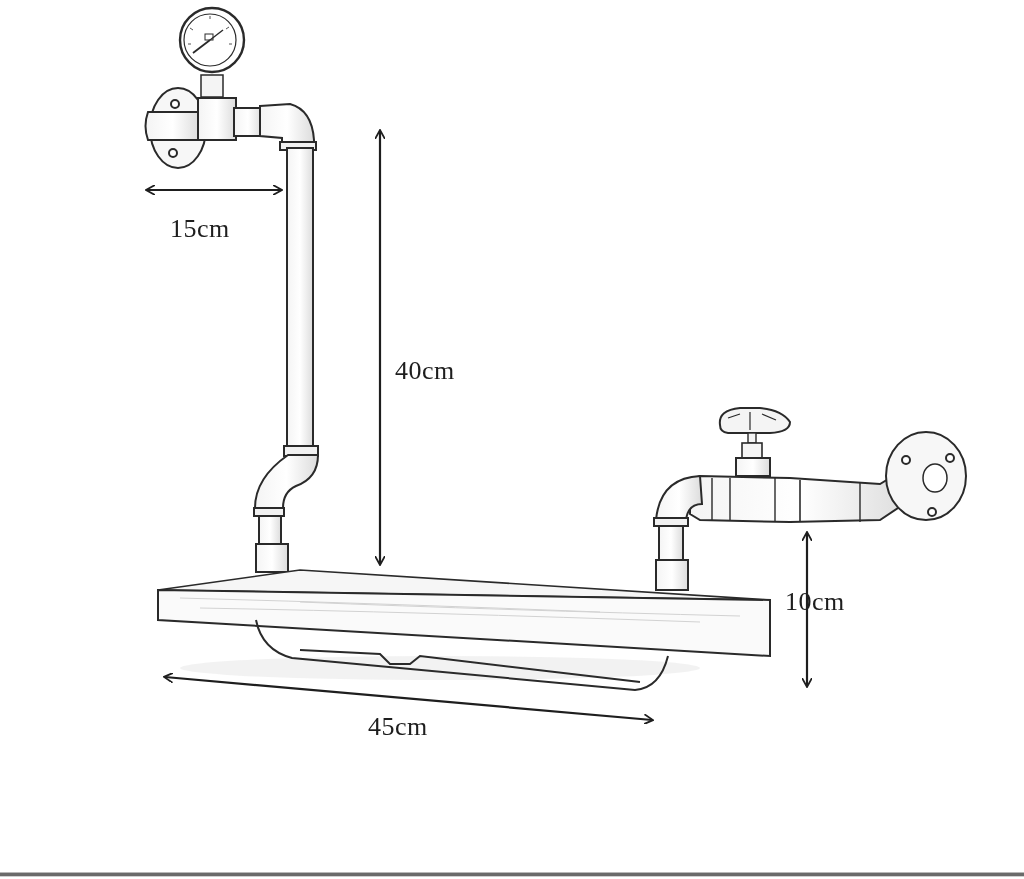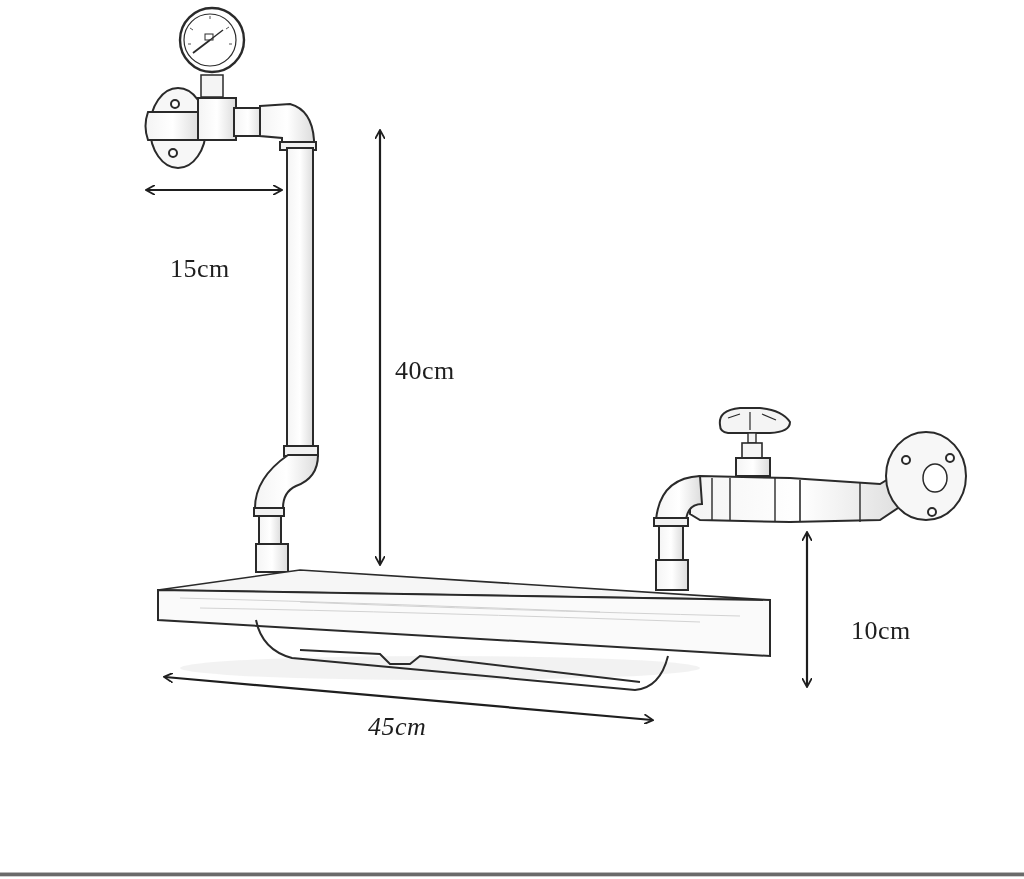--- a/index.html
+++ b/index.html
@@ -106,19 +106,19 @@
     </g>
 
     <g stroke="#1e1e1e" stroke-width="2.2" fill="none">
       <line x1="147" y1="190" x2="281" y2="190" marker-start="url(#ah)" marker-end="url(#ah)"></line>
       <line x1="380" y1="131" x2="380" y2="564" marker-start="url(#ah)" marker-end="url(#ah)"></line>
       <line x1="807" y1="533" x2="807" y2="686" marker-start="url(#ah)" marker-end="url(#ah)"></line>
       <line x1="165" y1="677" x2="652" y2="720" marker-start="url(#ah)" marker-end="url(#ah)"></line>
     </g>
   </svg>
 
-  <div class="lbl" style="left:170px; top:214px;margin-top:40px;">15cm</div>
+  <div class="lbl" style="left:170px; top:214px;">15cm</div>
   <div class="lbl" style="left:395px; top:322px;margin-top:34px;">40cm</div>
-  <div class="lbl" style="left:851px; top:587px;margin-top:29px;">10cm</div>
-  <div class="lbl" style="left:368px; top:712px;font-style:italic;">45cm</div>
+  <div class="lbl" style="left:785px; top:587px;">10cm</div>
+  <div class="lbl" style="left:368px; top:712px;">45cm</div>
 
   <div id="bottom-rule"></div>
 </div>
 
 </body></html>

